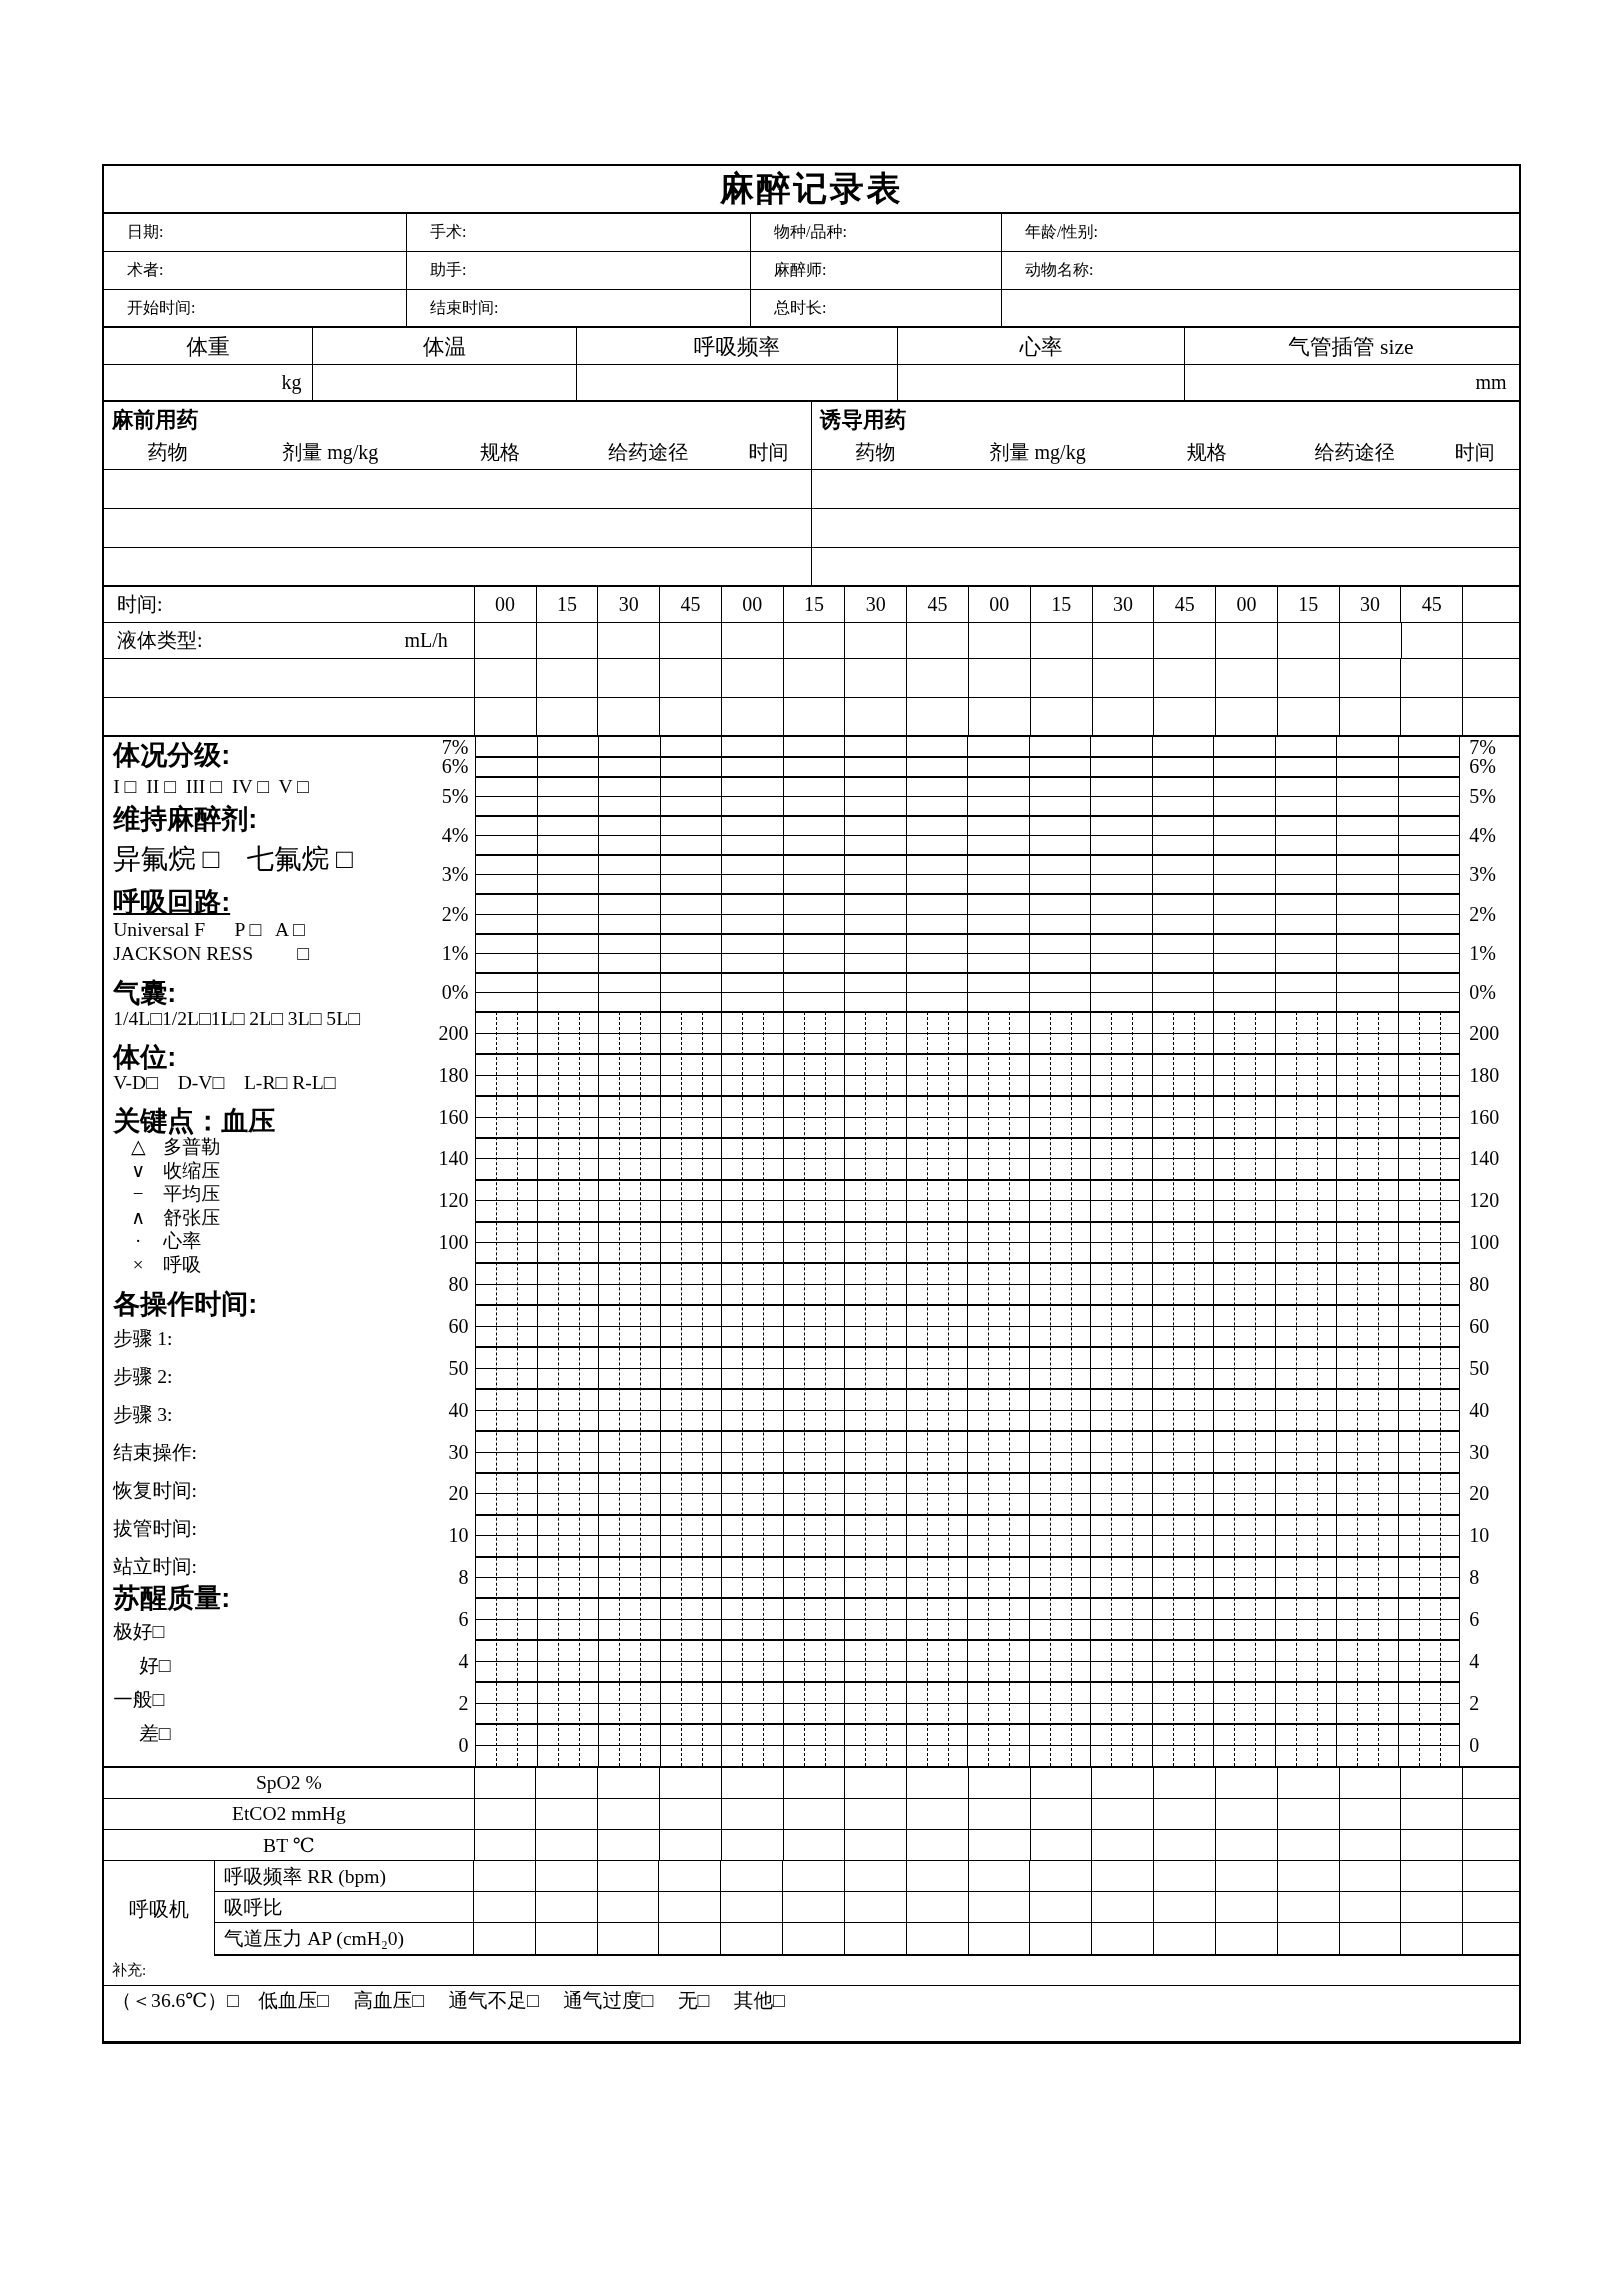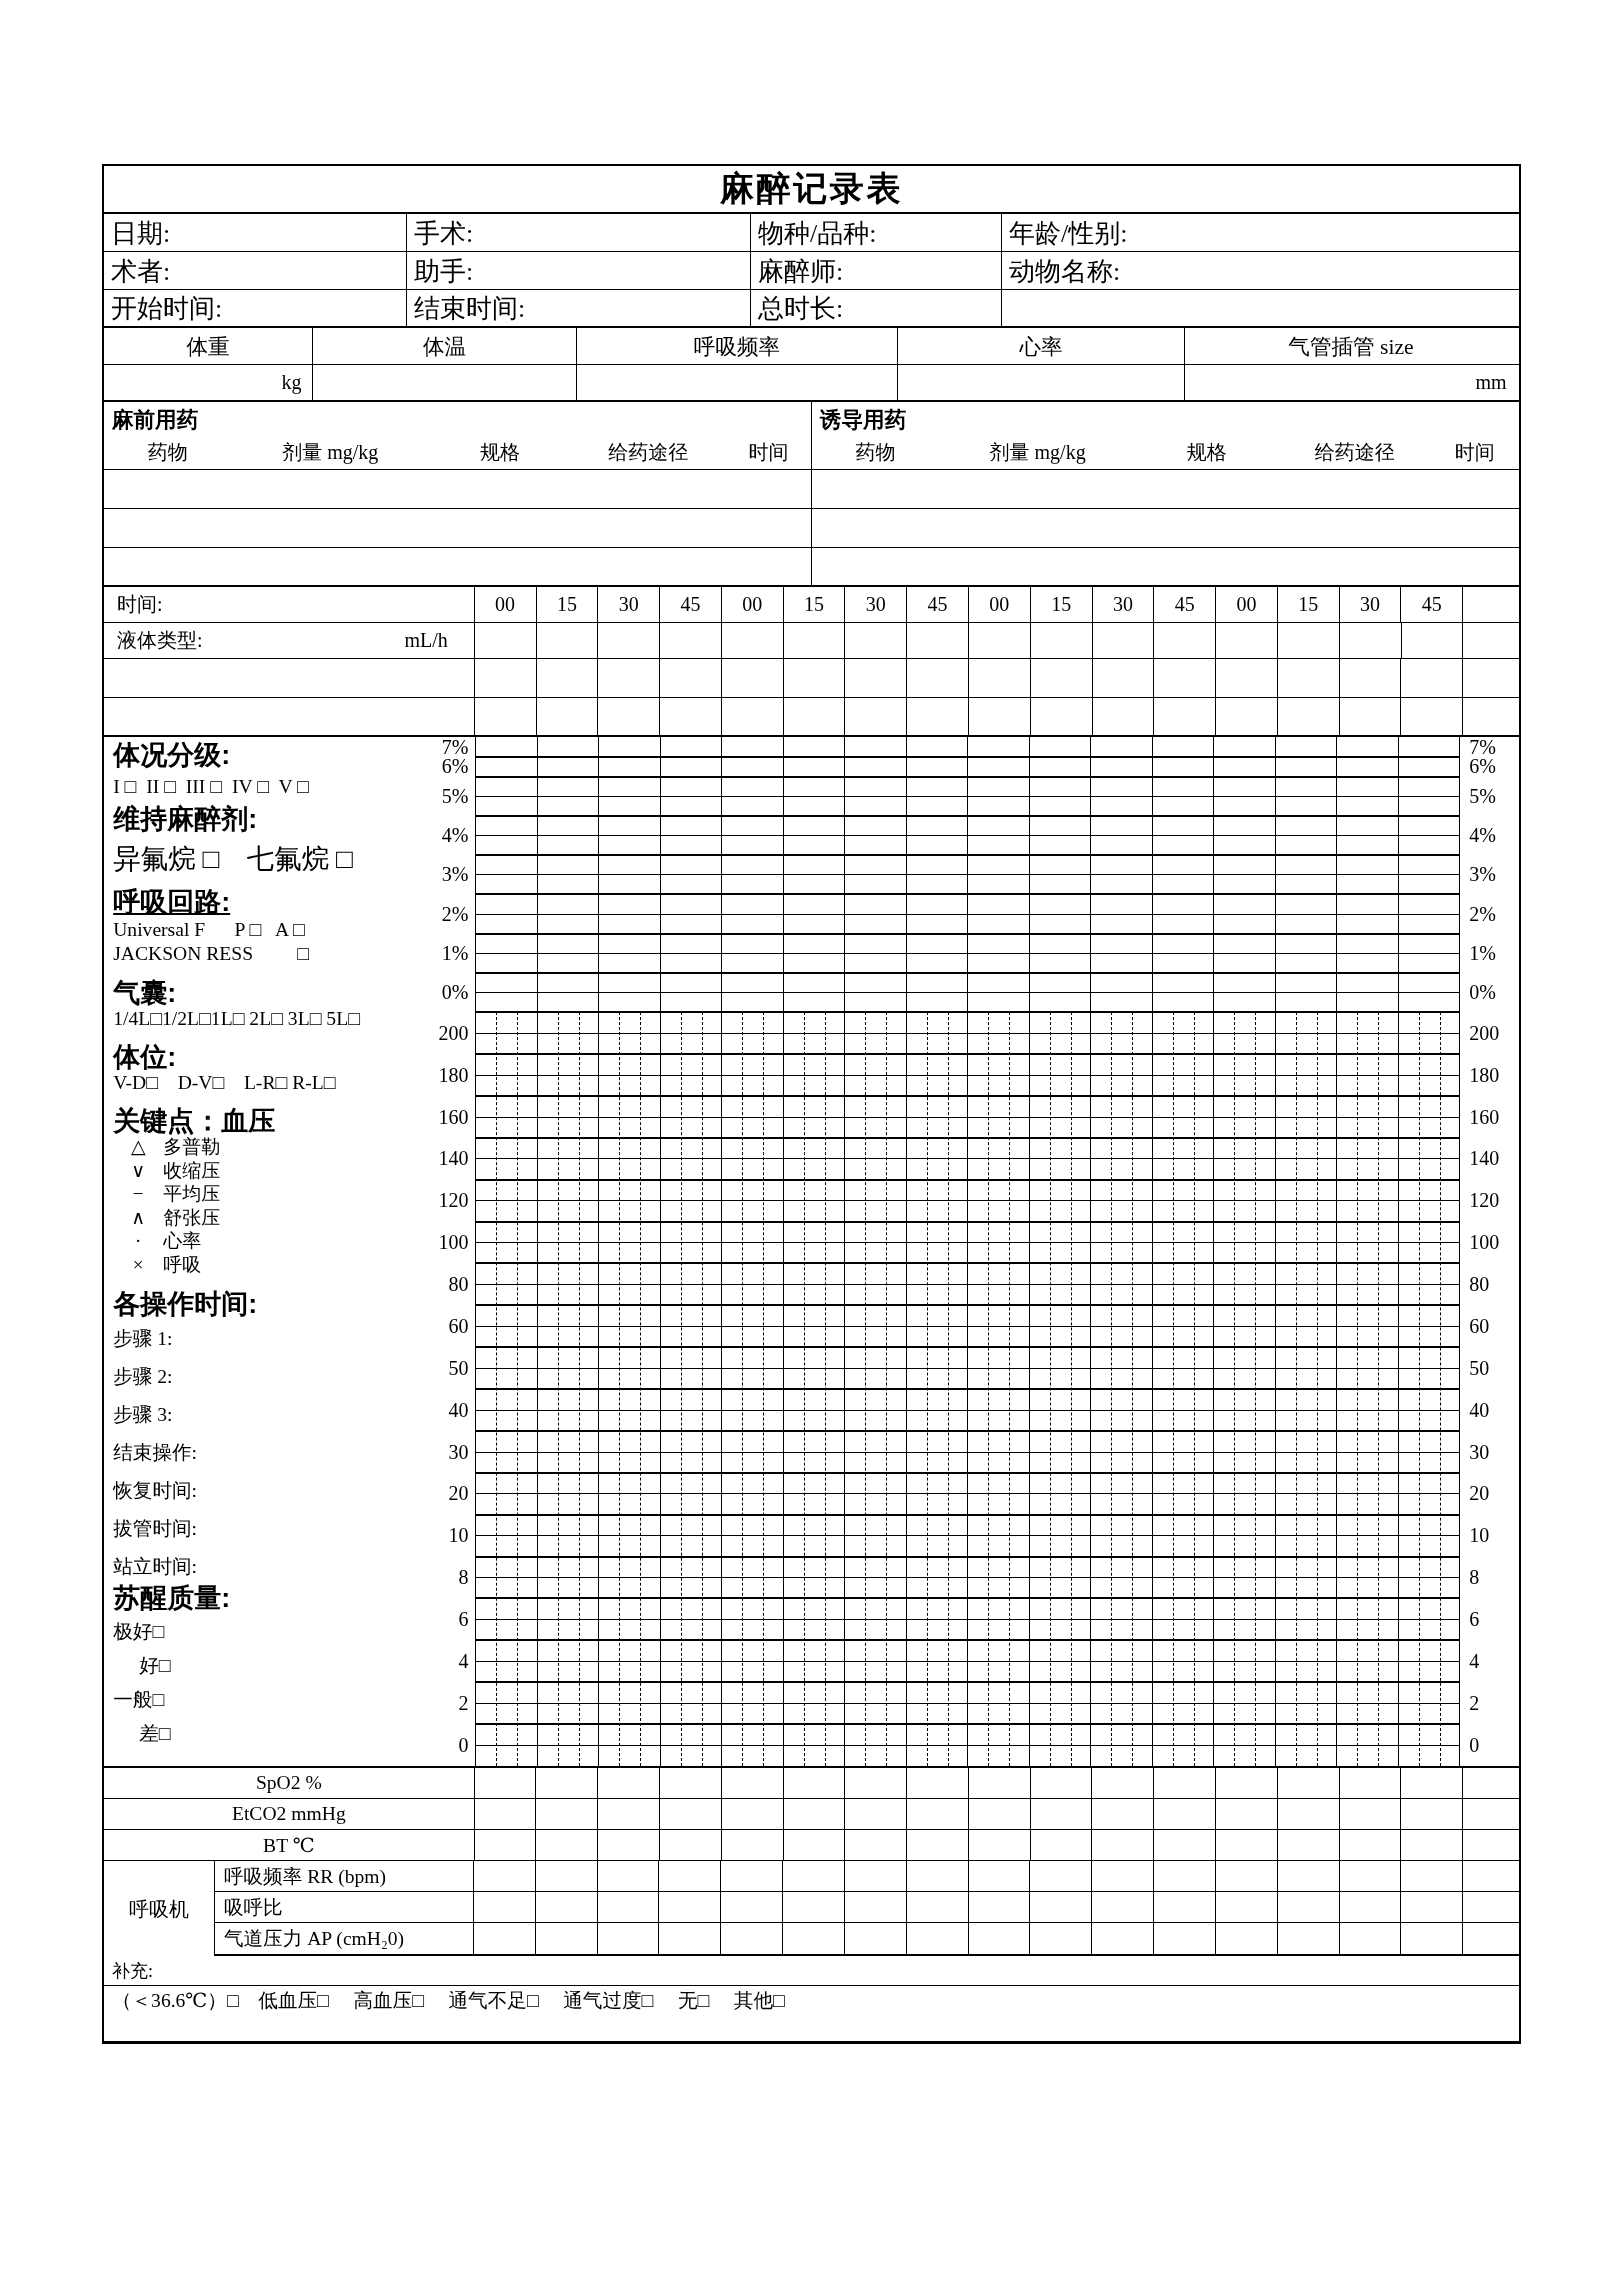--- a/index.html
+++ b/index.html
@@ -12,21 +12,21 @@
   .bR{border-right:1.3px solid #000;}
   .bB{border-bottom:1.3px solid #000;}
   .bB3{border-bottom:2px solid #000;}
   .pre{white-space:pre-wrap;}
   
   .title-row{height:46px;justify-content:center;align-items:center;display:flex;
              border-bottom:2px solid #000;}
   .title-row span{font-size:34px;font-weight:bold;letter-spacing:2.6px;}
   
   .info-row{height:38px;}
-  .info-row .cell{font-size:26px;padding-left:7px;align-items:flex-end;}
+  .info-row .cell{font-size:16px;padding-left:23px;}
   
   .vh-row{height:37px;}
   .vh-row .cell{font-size:21.6px;justify-content:center;}
   .vv-row{height:37px;}
   .vv-row .cell{font-size:20px;justify-content:flex-end;padding-right:10.5px;}
   
   .med-title-row{height:34px;}
   .med-title-row .cell{font-size:21.6px;font-weight:bold;padding-left:7.9px;}
   .med-col-row{height:34px;}
   .med-col{font-size:20px;display:flex;align-items:center;justify-content:center;
@@ -62,21 +62,21 @@
       display:flex;align-items:center;font-size:19.6px;overflow:hidden;}
   .mc.center{justify-content:center;}
   .mc.left{padding-left:9.2px;}
   .mc.nb{border-bottom:none;}
   .mc.nr{border-right:none;}
   .vent-overlay{position:absolute;left:0;top:94px;width:111px;height:94px;background:#fff;
       border-right:1.3px solid #000;box-sizing:border-box;display:flex;align-items:center;
       justify-content:center;font-size:20px;}
   
   .supp-row{height:30px;border-bottom:1.3px solid #000;align-items:center;display:flex;
-            font-size:18px;padding-left:7.9px;box-sizing:border-box;}
+            font-size:15px;padding-left:7.9px;box-sizing:border-box;}
   .comp-row{height:56px;border-bottom:1.3px solid #000;box-sizing:border-box;
             font-size:19.6px;padding:1.3px 6.5px 0 7.9px;}
   .comp-row div{line-height:27px;}
   .anal-row{height:28px;display:flex;align-items:center;font-size:19.6px;
             padding-left:7.9px;box-sizing:border-box;}
   .anal-row span{margin-right:0;}
 </style>
 </head>
 <body>
 

